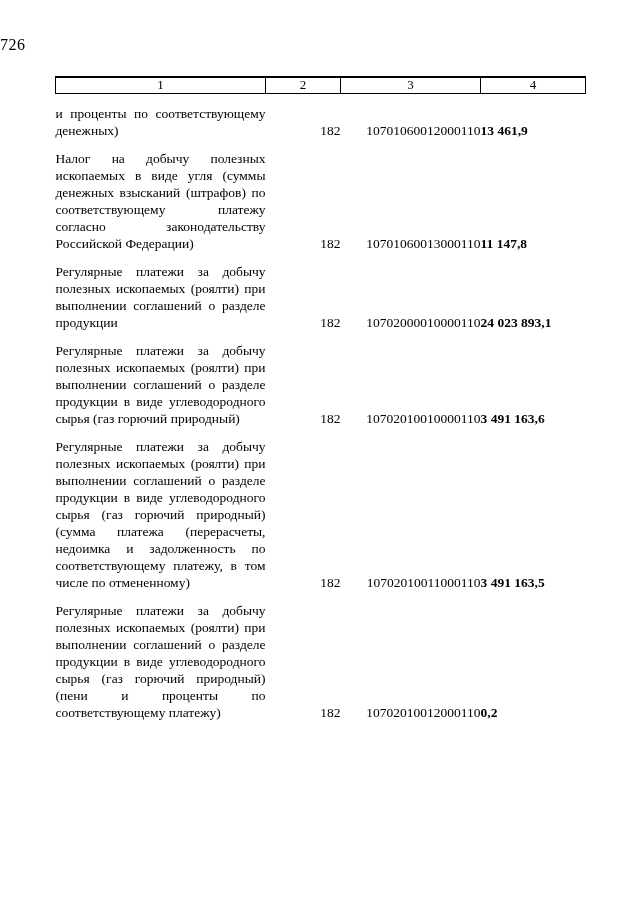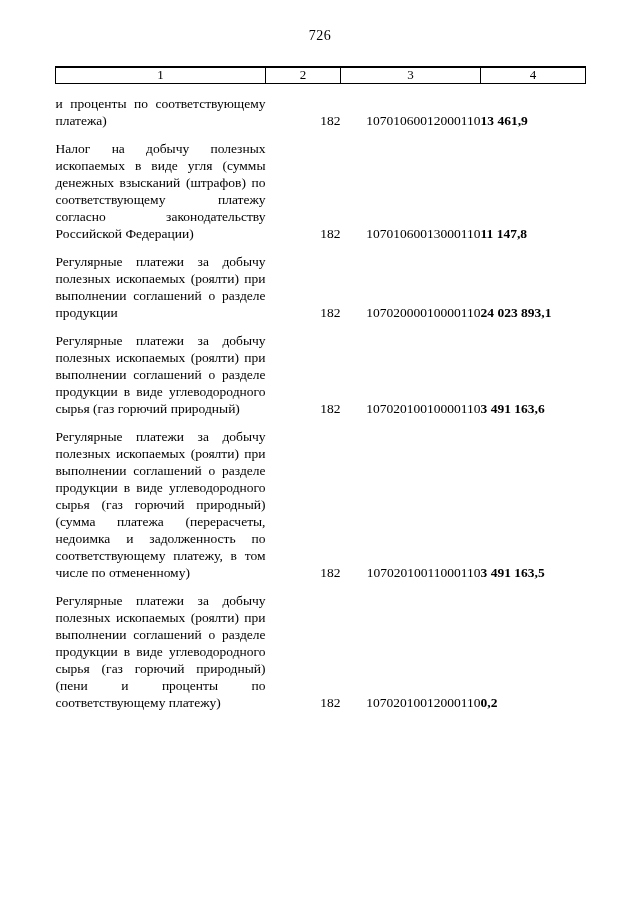--- a/index.html
+++ b/index.html
@@ -5,23 +5,23 @@
   * { margin: 0; padding: 0; box-sizing: border-box; }
   html, body { background: #ffffff; }
   body {
     width: 640px;
     height: 905px;
     font-family: "Liberation Serif", serif;
     color: #000;
     overflow: hidden;
   }
   .page-number {
-    padding-top: 28px;
-    text-align: center;
-    font-size: 14px;
+    padding-top: 36px;
+    text-align: left;
+    font-size: 16px;
     letter-spacing: 0.5px;
   }
   table.budget {
     border-collapse: collapse;
     table-layout: fixed;
     width: 530px;
     margin: 22px 0 0 55px;
   }
   table.budget col.c1 { width: 210px; }
   table.budget col.c2 { width: 75px; }
@@ -70,21 +70,21 @@
     <thead>
       <tr>
         <th>1</th>
         <th>2</th>
         <th>3</th>
         <th>4</th>
       </tr>
     </thead>
     <tbody>
       <tr>
-        <td class="c1">и проценты по соответствующему платежа)</td>
+        <td class="c1">и проценты по соответствующему денежных)</td>
         <td class="c2">182</td>
         <td class="c3">10701060012000110</td>
         <td class="c4">13 461,9</td>
       </tr>
       <tr>
         <td class="c1">Налог на добычу полезных ископаемых в виде угля (суммы денежных взысканий (штрафов) по соответствующему платежу согласно законодательству Российской Федерации)</td>
         <td class="c2">182</td>
         <td class="c3">10701060013000110</td>
         <td class="c4">11 147,8</td>
       </tr>

